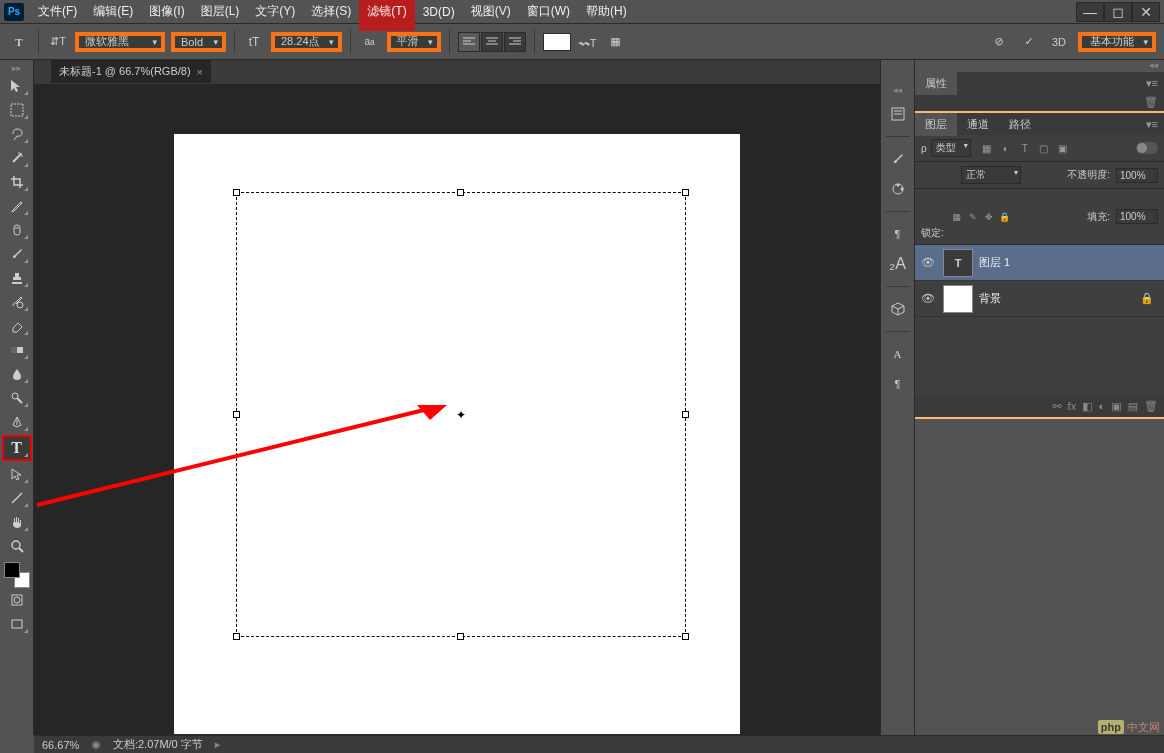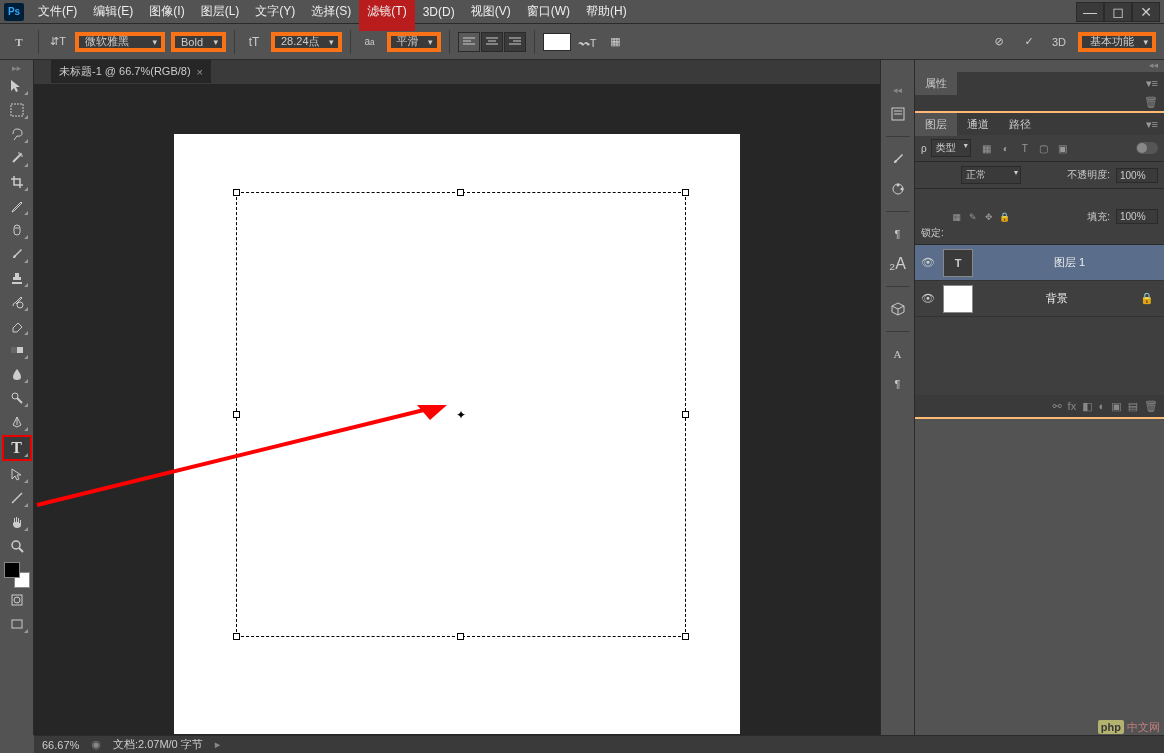--- a/index.html
+++ b/index.html
@@ -87,21 +87,21 @@
     .opacity-label { font-size: 10px; color: #ccc; margin-left: auto; }
     .pct-input { background: #3a3a3a; width: 42px; padding: 1px 3px; font-size: 10px; color: #ccc; border: 1px solid #2a2a2a; }
     .lock-icons { display: flex; gap: 2px; }
     .lock-icon { width: 14px; height: 14px; display: flex; align-items: center; justify-content: center; color: #999; font-size: 9px; }
     .layer-list { background: #3f3f3f; min-height: 150px; }
     .layer-row { display: flex; align-items: center; height: 36px; border-bottom: 1px solid #333; padding: 0 4px; gap: 6px; }
     .layer-row.selected { background: #5a6d8a; }
     .layer-eye { width: 18px; color: #ccc; cursor: pointer; text-align: center; }
     .layer-thumb { width: 30px; height: 28px; background: #fff; border: 1px solid #888; display: flex; align-items: center; justify-content: center; }
     .layer-thumb.text { background: #3a3a3a; color: #ccc; font-weight: bold; }
-    .layer-name { flex: 1; color: #eee; font-size: 11px; text-align: center; }
+    .layer-name { flex: 1; color: #eee; font-size: 11px; }
     .layer-lock { color: #ccc; padding-right: 6px; }
     .layers-bottom { height: 22px; background: #3a3a3a; display: flex; align-items: center; justify-content: flex-end; gap: 6px; padding: 0 6px; }
     .layers-bottom span { color: #888; cursor: pointer; font-size: 11px; }
     
     
     .status-bar { position: absolute; bottom: 0; left: 34px; right: 0; height: 18px; background: #3a3a3a; display: flex; align-items: center; padding: 0 8px; gap: 12px; color: #ccc; font-size: 11px; border-top: 1px solid #2a2a2a; }
     .status-zoom { }
     .watermark { position: absolute; bottom: 18px; right: 4px; color: #d88; font-size: 11px; opacity: 0.8; z-index: 50; }
     
     svg { display: block; }

